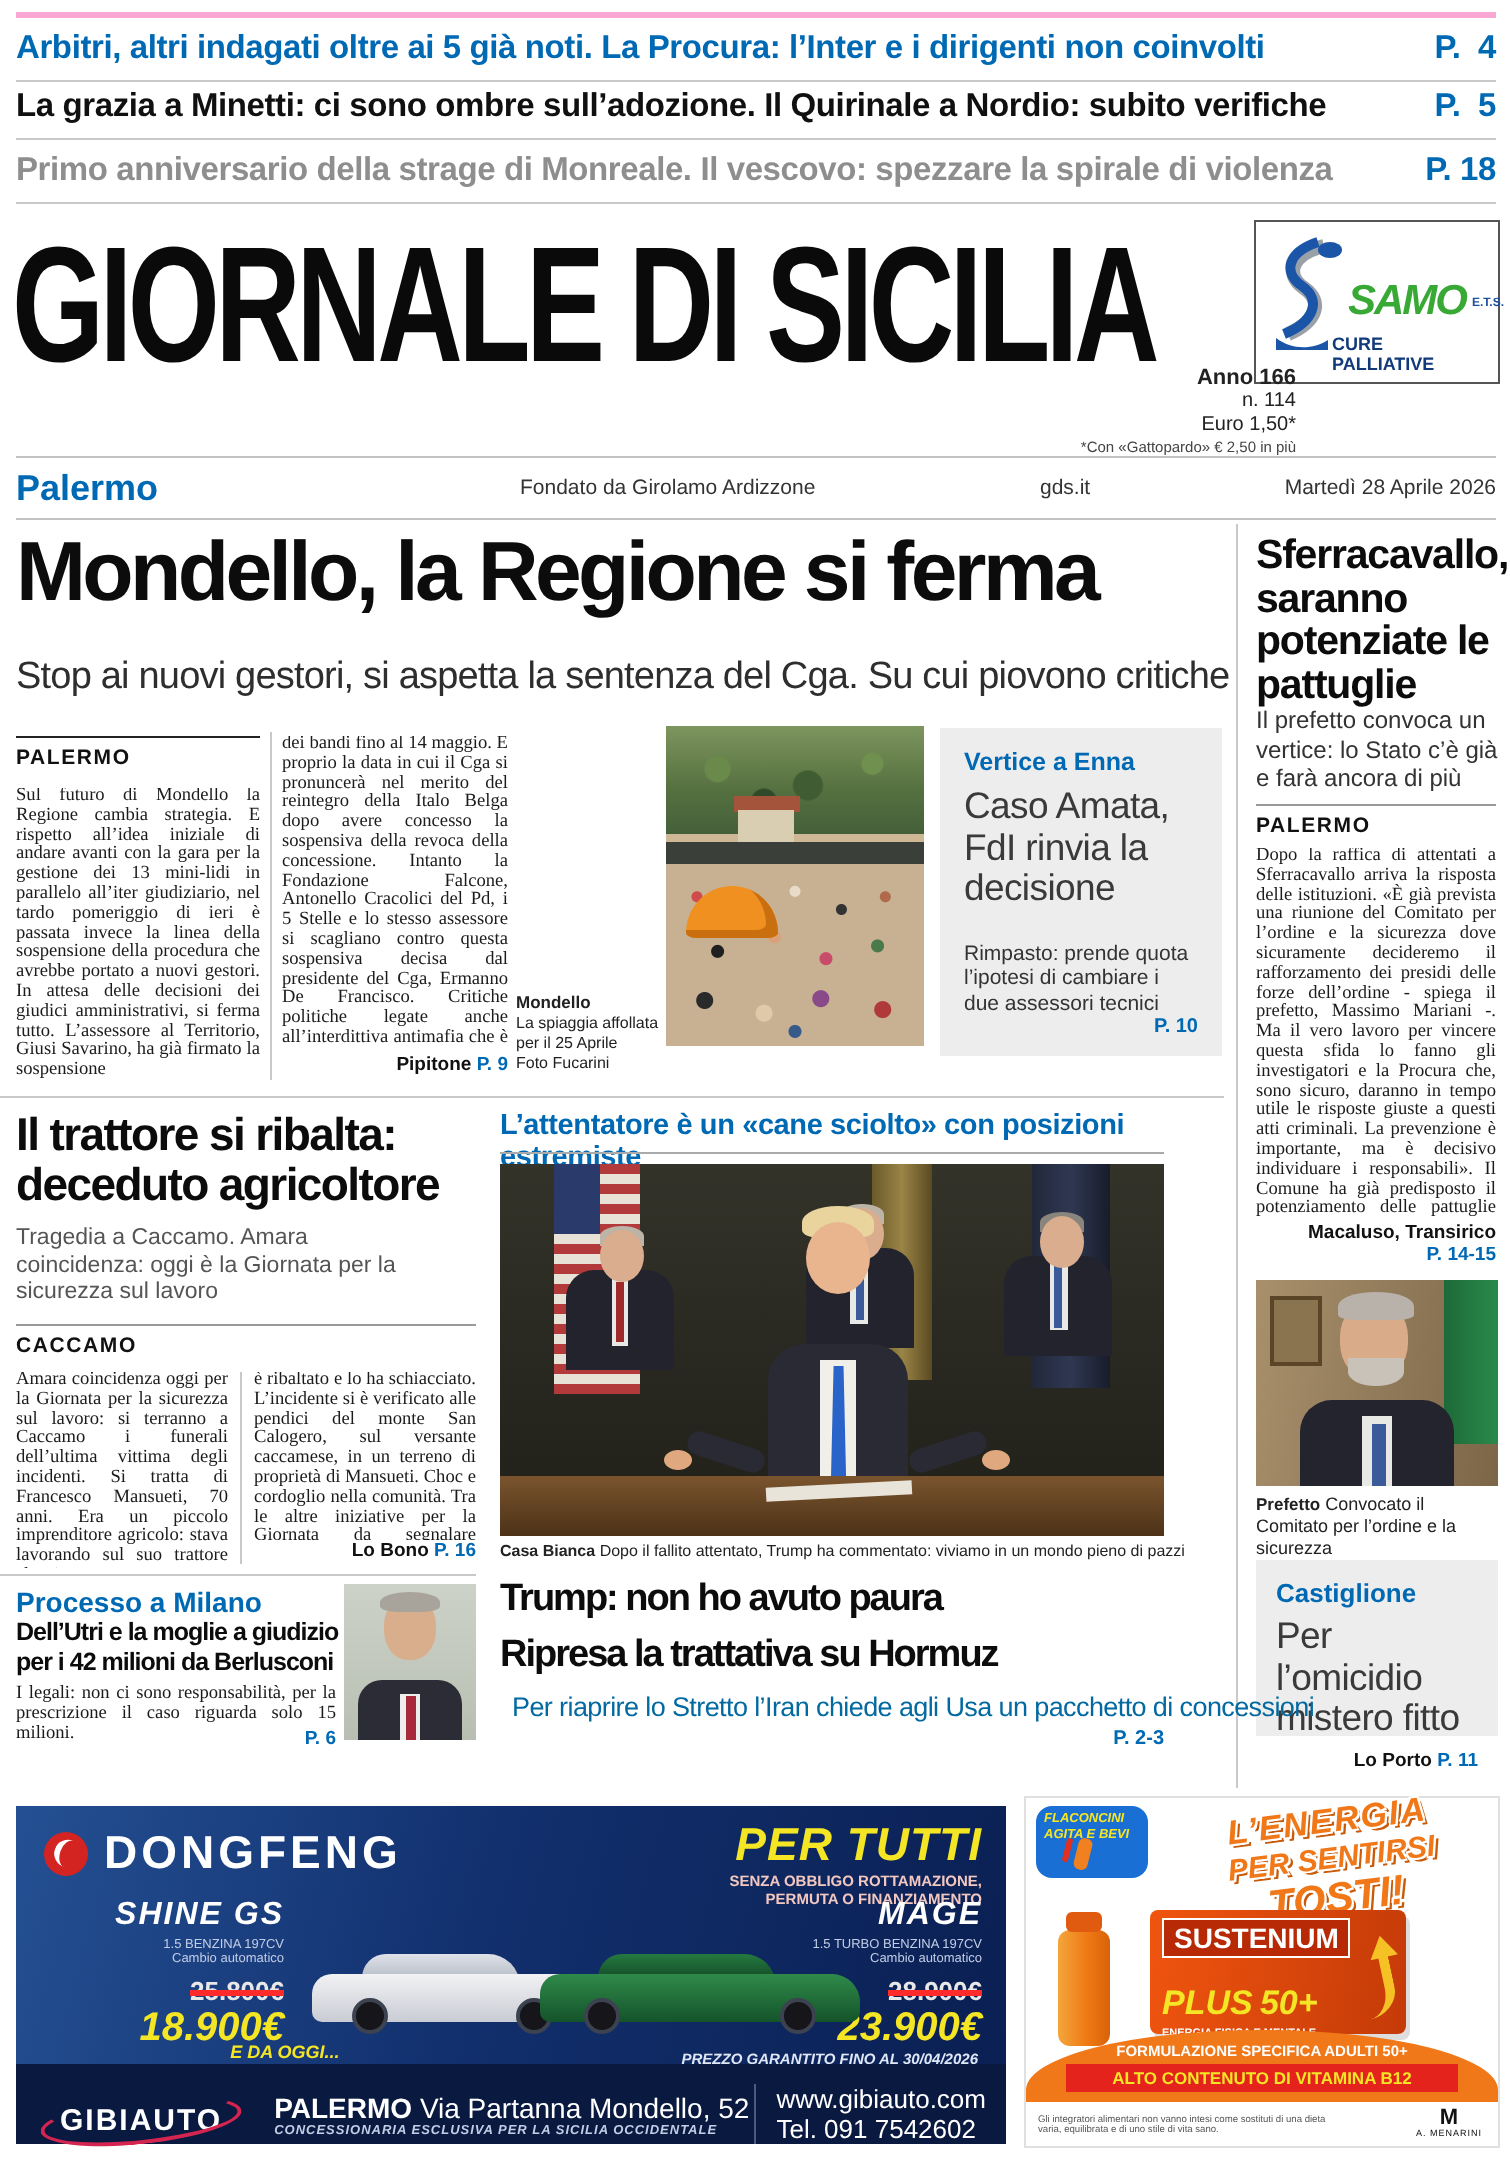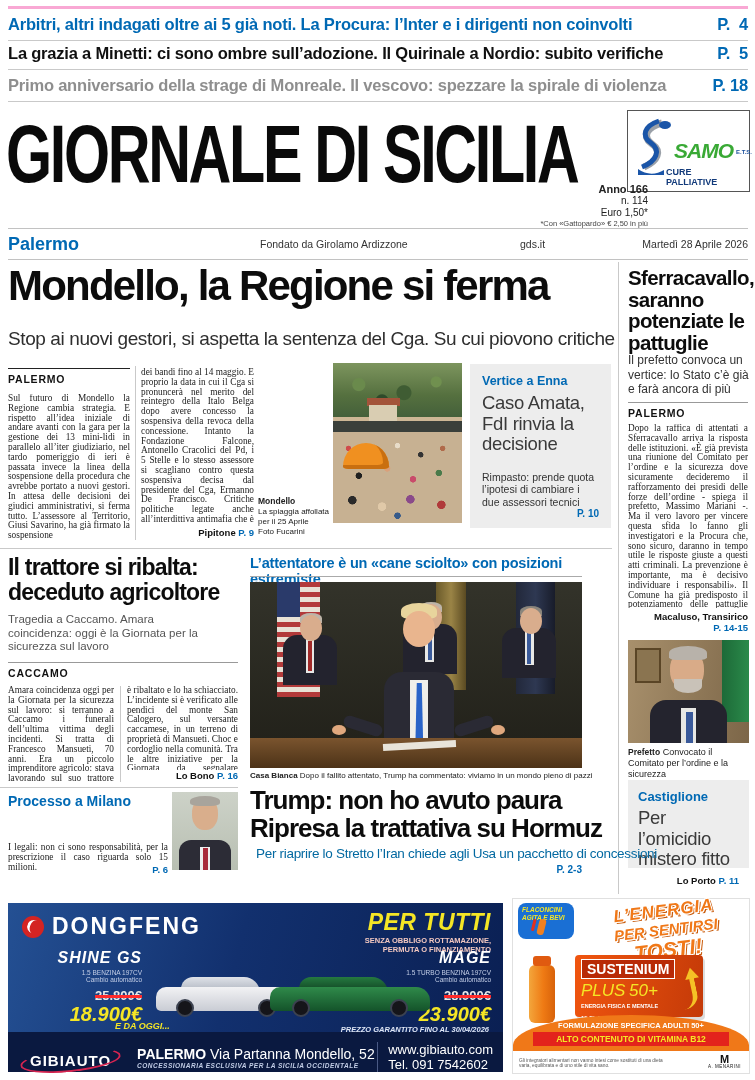--- a/index.html
+++ b/index.html
@@ -77,21 +77,21 @@
          letter-spacing:-.5px;color:#0c0c0c;white-space:nowrap;}
   .du-txt{left:8px;top:842px;width:160px;font-family:"Liberation Serif",serif;font-size:9.3px;
           line-height:10.2px;text-align:justify;color:#1b1b1b;}
   .du-pg{left:8px;top:864px;width:160px;font-size:9.5px;font-weight:bold;color:#0069b4;text-align:right;}
 
   
   .tp-kicker{left:250px;top:555px;width:332px;font-size:14.5px;font-weight:bold;color:#0069b4;
              letter-spacing:-.2px;}
   .tp-rule{left:250px;top:576px;width:332px;height:1px;background:#aaa;}
   .tp-caption{left:250px;top:771px;width:340px;font-size:8px;color:#222;white-space:nowrap;}
-  .tp-hl{left:250px;top:786px;font-size:26px;line-height:28px;font-weight:800;
+  .tp-hl{left:250px;top:786px;font-size:19px;line-height:28px;font-weight:800;
          letter-spacing:-1px;color:#0c0c0c;white-space:nowrap;}
   .tp-sf{left:256px;top:846px;font-size:13.5px;color:#0369a1;letter-spacing:-.3px;white-space:nowrap;}
   .tp-pg{left:250px;top:864px;width:332px;text-align:right;font-size:10px;font-weight:bold;color:#0069b4;}
 
   
   .photo{overflow:hidden;}
   
   .ph-beach{left:333px;top:363px;width:129px;height:160px;background:#cdb795;}
   .beach-trees{position:absolute;left:0;top:0;width:100%;height:34%;
     background:linear-gradient(#7d955e,#55703f 60%,#44603a);}
@@ -243,21 +243,21 @@
     transform:rotate(-7deg);color:#f07818;font-weight:900;font-style:italic;
     text-shadow:1px 1px 0 #fff,-1px 1px 0 #fff,1px -1px 0 #fff,-1px -1px 0 #fff,2px 2px 0 #c85a0a;}
   .su-slogan .s1{font-size:17px;letter-spacing:1px;}
   .su-slogan .s2{font-size:15px;}
   .su-slogan .s3{font-size:21px;}
   .su-box{position:absolute;left:62px;top:56px;width:128px;height:62px;border-radius:4px;
     background:linear-gradient(100deg,#f0550f,#c43a08);box-shadow:2px 3px 0 #00000022;padding:4px 6px;
     box-sizing:border-box;}
   .su-box .nm{background:#b82a06;display:inline-block;color:#fff;font-weight:900;font-size:14px;
     padding:1px 5px;border:1px solid #fff;}
-  .su-box .pl{color:#f5e625;font-weight:400;font-style:italic;font-size:13px;margin-top:2px;}
+  .su-box .pl{color:#f5e625;font-weight:700;font-style:italic;font-size:13px;margin-top:13px;}
   .su-box .pl span{font-size:17px;}
   .su-box .en{color:#fff;font-size:5.5px;font-weight:bold;margin-top:2px;}
   .su-box .ct{color:#fff;font-size:6px;font-weight:bold;margin-top:6px;}
   .su-arrow{position:absolute;right:6px;bottom:6px;width:34px;height:34px;
     border-right:5px solid #f5c125;border-radius:0 0 40% 0;transform:rotate(-12deg);}
   .su-arrow:after{content:"";position:absolute;right:-10px;top:-6px;width:0;height:0;
     border-left:7px solid transparent;border-right:7px solid transparent;border-bottom:11px solid #f5c125;}
   .su-bottle{position:absolute;left:16px;top:66px;width:26px;height:58px;
     background:linear-gradient(90deg,#f3a63c,#ef7a14 55%,#d8620a);border-radius:6px;}
   .su-bottle:before{content:"";position:absolute;left:4px;top:-9px;width:18px;height:10px;
@@ -399,20 +399,23 @@
   <div class="abs bodytext" style="left:8px;top:686px;width:106px;height:98px;">Amara coincidenza oggi per la Giornata per la sicurezza sul lavoro: si terranno a Caccamo i funerali dell’ultima vittima degli incidenti. Si tratta di Francesco Mansueti, 70 anni. Era un piccolo imprenditore agricolo: stava lavorando sul suo trattore che si</div>
   <div class="abs vrule" style="left:120px;top:686px;height:96px;"></div>
   <div class="abs bodytext" style="left:127px;top:686px;width:111px;height:84px;">è ribaltato e lo ha schiacciato. L’incidente si è verificato alle pendici del monte San Calogero, sul versante caccamese, in un terreno di proprietà di Mansueti. Choc e cordoglio nella comunità. Tra le altre iniziative per la Giornata da segnalare «Sicurezza con delitto» promossa da Panormedil CPT, col patrocinio della direzione regionale Inail, che si svolgerà dalle 9 nella sede di Panormedil CPT, via Borremans 17 a Palermo.</div>
   <div class="abs byline" style="left:127px;top:770px;width:111px;text-align:right;">
     <span>Lo Bono</span> <span class="pg">P. 16</span>
   </div>
 
   <div class="hrule" style="left:0;top:787px;width:238px;"></div>
 
   <div class="abs du-kicker">Processo a Milano</div>
+  <div class="abs du-hl">
+    <span>Dell’Utri e la moglie a giudizio</span><br><span>per i 42 milioni da Berlusconi</span>
+  </div>
   <div class="abs du-txt">I legali: non ci sono responsabilità, per la prescrizione il caso riguarda solo 15 milioni.</div>
   <div class="abs du-pg">P. 6</div>
   <div class="abs photo ph-du">
     <div class="du-suit"></div>
       <div class="du-shirt"></div>
       <div class="du-tie"></div>
     <div class="du-head"></div>
       <div class="du-hair"></div>
   </div>
 

